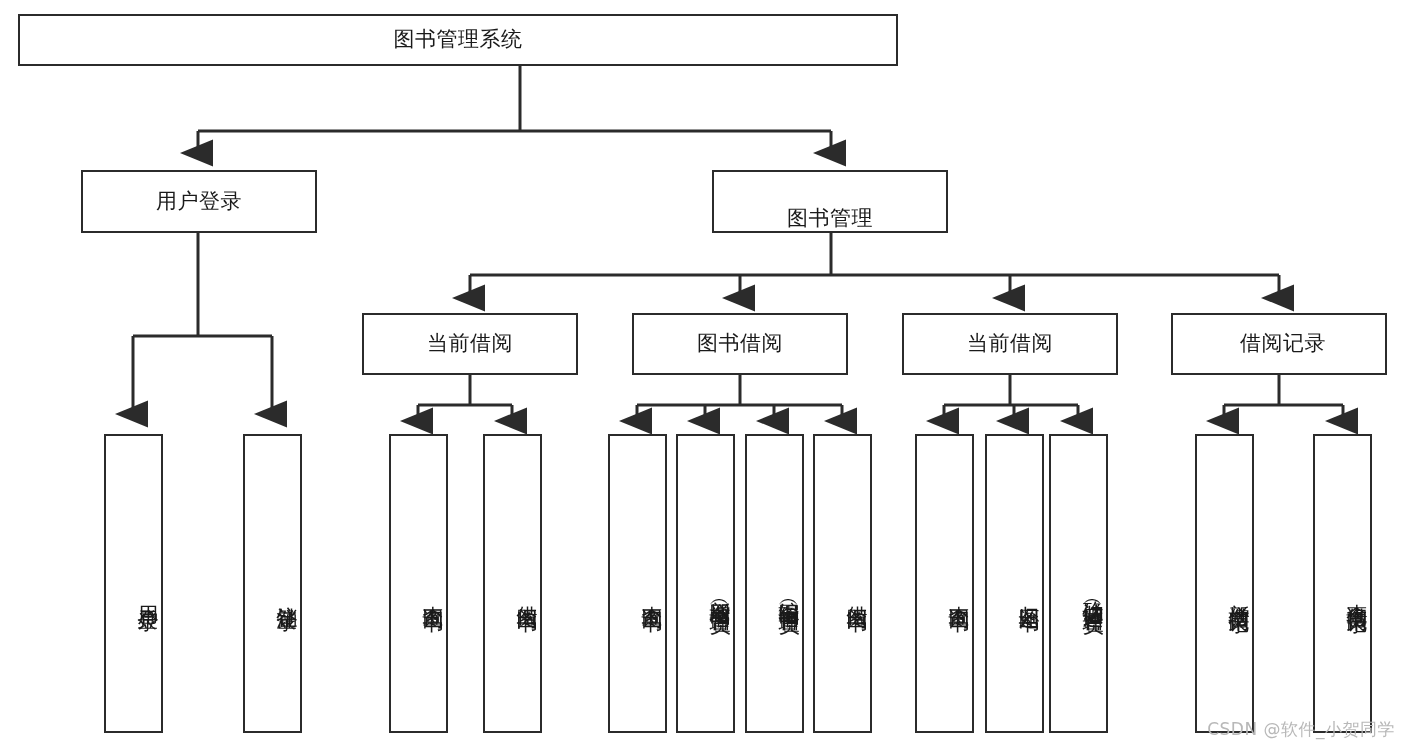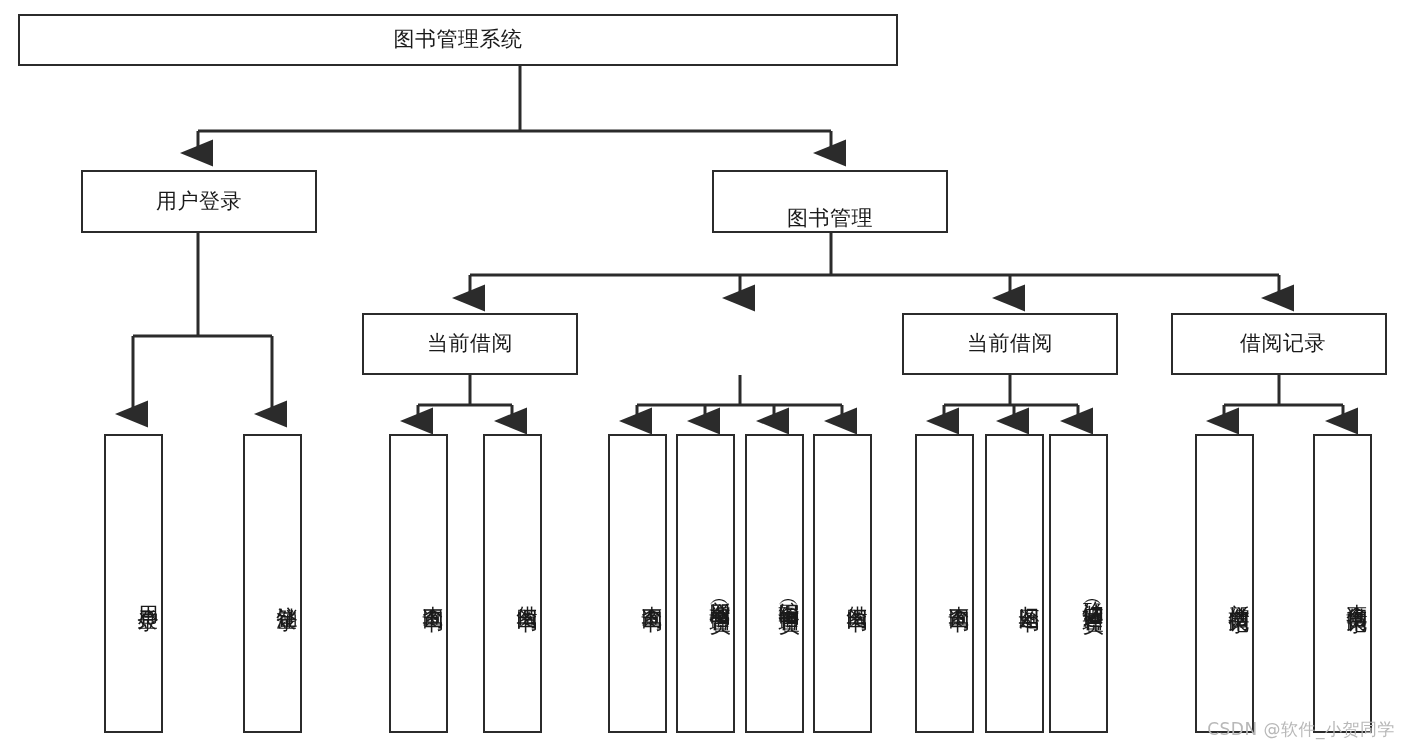--- a/index.html
+++ b/index.html
@@ -129,20 +129,23 @@
   </div>
 
   <div class="node horiz" style="left:712px; top:170px; width:236px; height:63px;align-items:flex-end;">
     <span>图书管理</span>
   </div>
 
   <div class="node horiz" style="left:362px; top:313px; width:216px; height:62px;">
     <span>当前借阅</span>
   </div>
 
+  <div class="node horiz" style="left:632px; top:313px; width:216px; height:62px;">
+    <span>图书借阅</span>
+  </div>
 
   <div class="node horiz" style="left:902px; top:313px; width:216px; height:62px;justify-content:center;">
     <span>当前借阅</span>
   </div>
 
   <div class="node horiz" style="left:1171px; top:313px; width:216px; height:62px;padding-left:8px;">
     <span>借阅记录</span>
   </div>
 
   <div class="node vert" style="left:104px; top:434px; width:59px; height:299px;">

